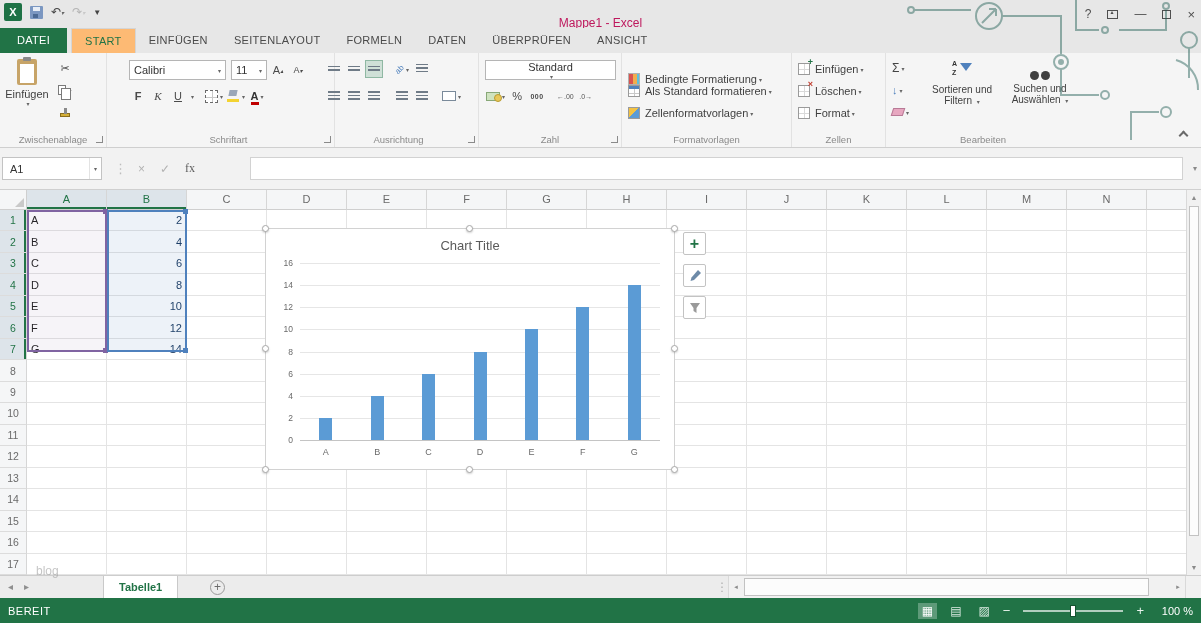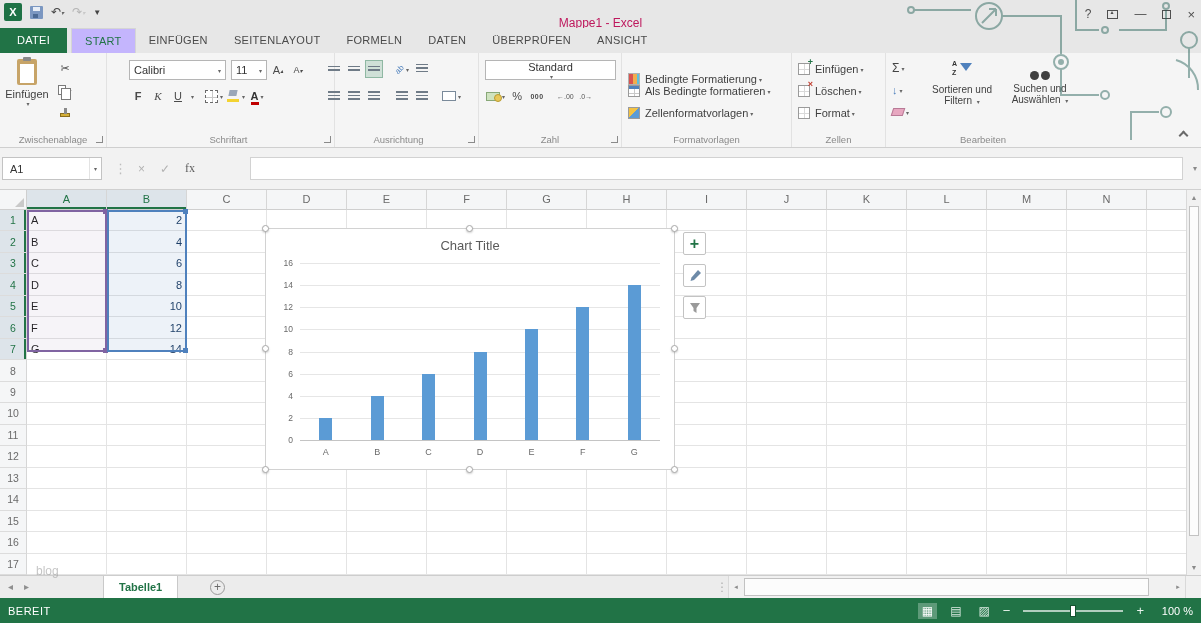--- a/index.html
+++ b/index.html
@@ -26,21 +26,21 @@
   .ico-max { display:inline-block; width:9px; height:9px; border:1px solid #4f4f4f; }
 
   
   #deco { position:absolute; right:0; top:0; z-index:6; pointer-events:none; opacity:.45; }
 
   
   #ribbon-tabs { position:absolute; top:28px; left:0; width:1201px; height:25px; background:#e7e7e7;
                  display:flex; align-items:flex-end; z-index:5; }
   .rtab { padding:0 13px; height:25px; line-height:25px; font-size:11px; color:#4a4a4a; letter-spacing:.3px; }
   .rtab.file { background:#217346; color:#fff; padding:0 17px; margin-right:4px; }
-  .rtab.active { background:#c4b5fd; border:1px solid #d5d5d5; border-bottom:none; color:#217346; }
+  .rtab.active { background:#fdba74; border:1px solid #d5d5d5; border-bottom:none; color:#217346; }
 
   
   #ribbon { position:absolute; top:53px; left:0; width:1201px; height:95px; background:#f5f5f5;
             border-bottom:1px solid #cfcfcf; z-index:4; }
   .rgroup { position:absolute; top:0; height:94px; border-right:1px solid #e2e2e2; }
   .glabel { position:absolute; bottom:2px; left:0; right:0; text-align:center; font-size:9.5px; color:#8a8a8a; }
   .launcher { position:absolute; right:3px; bottom:4px; width:7px; height:7px;
               border-right:1px solid #8a8a8a; border-bottom:1px solid #8a8a8a; }
   .rrow { position:absolute; left:6px; display:flex; align-items:center; gap:2px; }
   .sbtn { min-width:18px; height:18px; display:inline-flex; align-items:center; justify-content:center;
@@ -420,21 +420,21 @@
   </div>
 
   <div class="rgroup" style="left:622px;width:170px">
     <div class="srow" style="top:16px">
       <span class="ic ico-cf"></span>
       <span>Bedingte Formatierung</span>
         <i class="dd">▾</i>
     </div>
     <div class="srow" style="top:28px">
       <span class="ic ico-tbl"></span>
-      <span>Als Bedingte formatieren</span>
+      <span>Als Standard formatieren</span>
         <i class="dd">▾</i>
     </div>
     <div class="srow" style="top:50px">
       <span class="ic ico-cs"></span>
       <span>Zellenformatvorlagen</span>
         <i class="dd">▾</i>
     </div>
     <div class="glabel">Formatvorlagen</div>
   </div>
 

